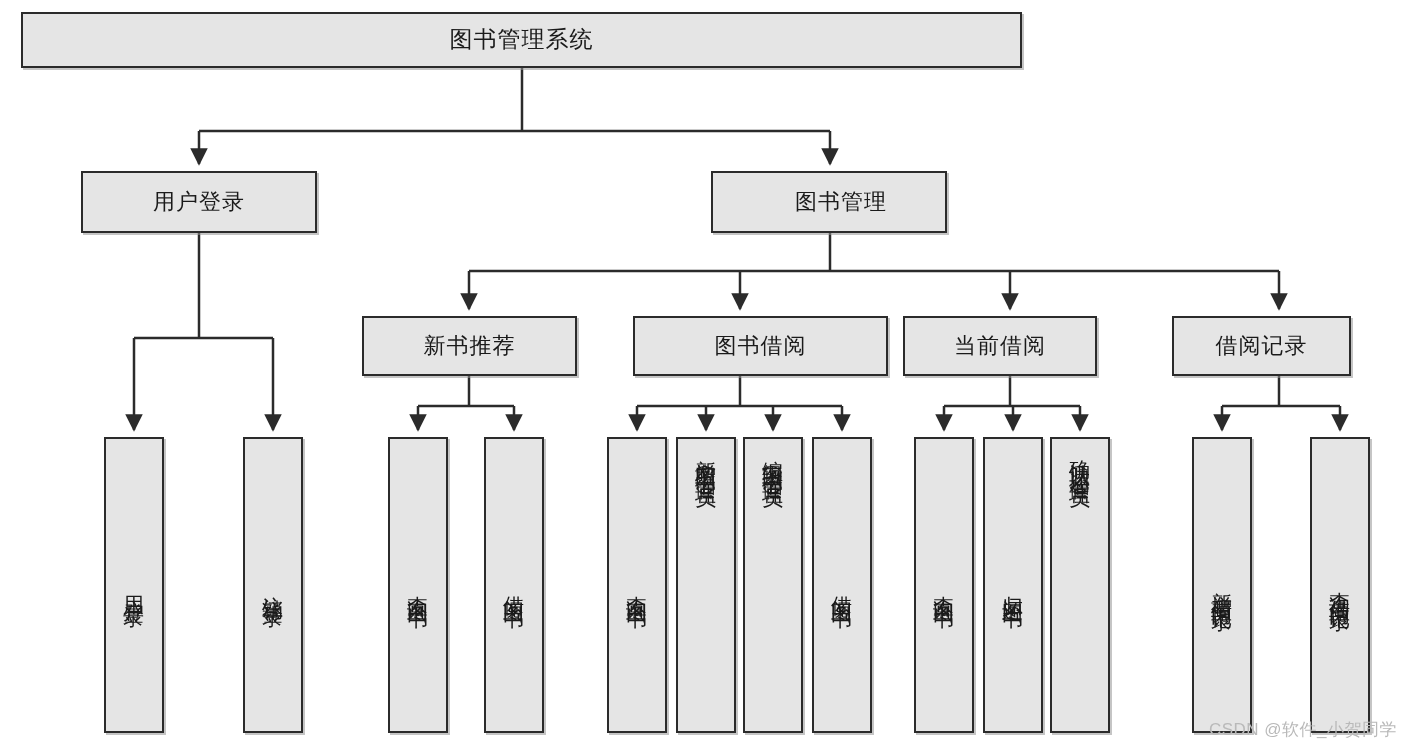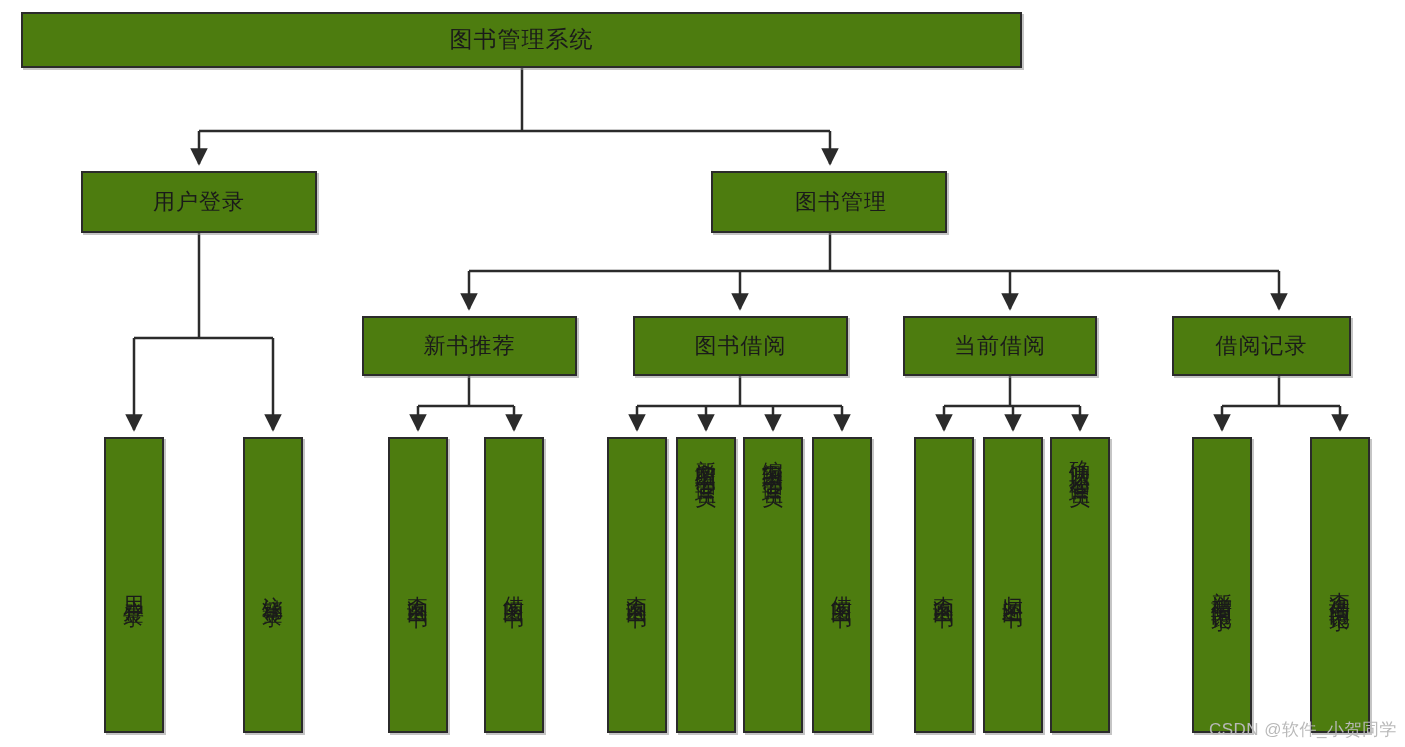--- a/index.html
+++ b/index.html
@@ -4,21 +4,21 @@
 <style>
   html,body{margin:0;padding:0;background:#ffffff;}
   body{
     width:1405px;height:747px;overflow:hidden;
     font-family:"Liberation Sans","DejaVu Sans",sans-serif;
   }
   #diagram{position:relative;width:1405px;height:747px;}
   svg#edges{position:absolute;left:0;top:0;width:1405px;height:747px;}
   .node{
     position:absolute;box-sizing:border-box;
-    background:#4d7c0f;
+    background:#e5e5e5;
     border:2.5px solid #2b2b2b;
     box-shadow:2px 2px 0 rgba(150,150,150,0.55);
     display:flex;align-items:center;justify-content:center;
     color:#1a1a1a;
   }
   .node .label{
     display:block;text-align:center;line-height:1.18;white-space:pre;
   }
   .node.horiz .label{font-size:22px;letter-spacing:1px;}
   .node.root .label{font-size:23px;letter-spacing:1px;}
@@ -99,21 +99,21 @@
   <div class="node horiz" style="left:81px;top:171px;width:236px;height:62px;">
     <span class="label">用户登录</span>
   </div>
   <div class="node horiz" style="left:711px;top:171px;width:236px;height:62px;padding-left:24px;">
     <span class="label">图书管理</span>
   </div>
 
   <div class="node horiz" style="left:362px;top:316px;width:215px;height:60px;">
     <span class="label">新书推荐</span>
   </div>
-  <div class="node horiz" style="left:633px;top:316px;width:215px;height:60px;">
+  <div class="node horiz" style="left:633px;top:316px;width:255px;height:60px;">
     <span class="label">图书借阅</span>
   </div>
   <div class="node horiz" style="left:903px;top:316px;width:194px;height:60px;">
     <span class="label">当前借阅</span>
   </div>
   <div class="node horiz" style="left:1172px;top:316px;width:179px;height:60px;">
     <span class="label">借阅记录</span>
   </div>
 
   <div class="node vert" style="left:104px;top:437px;width:60px;height:296px;">

